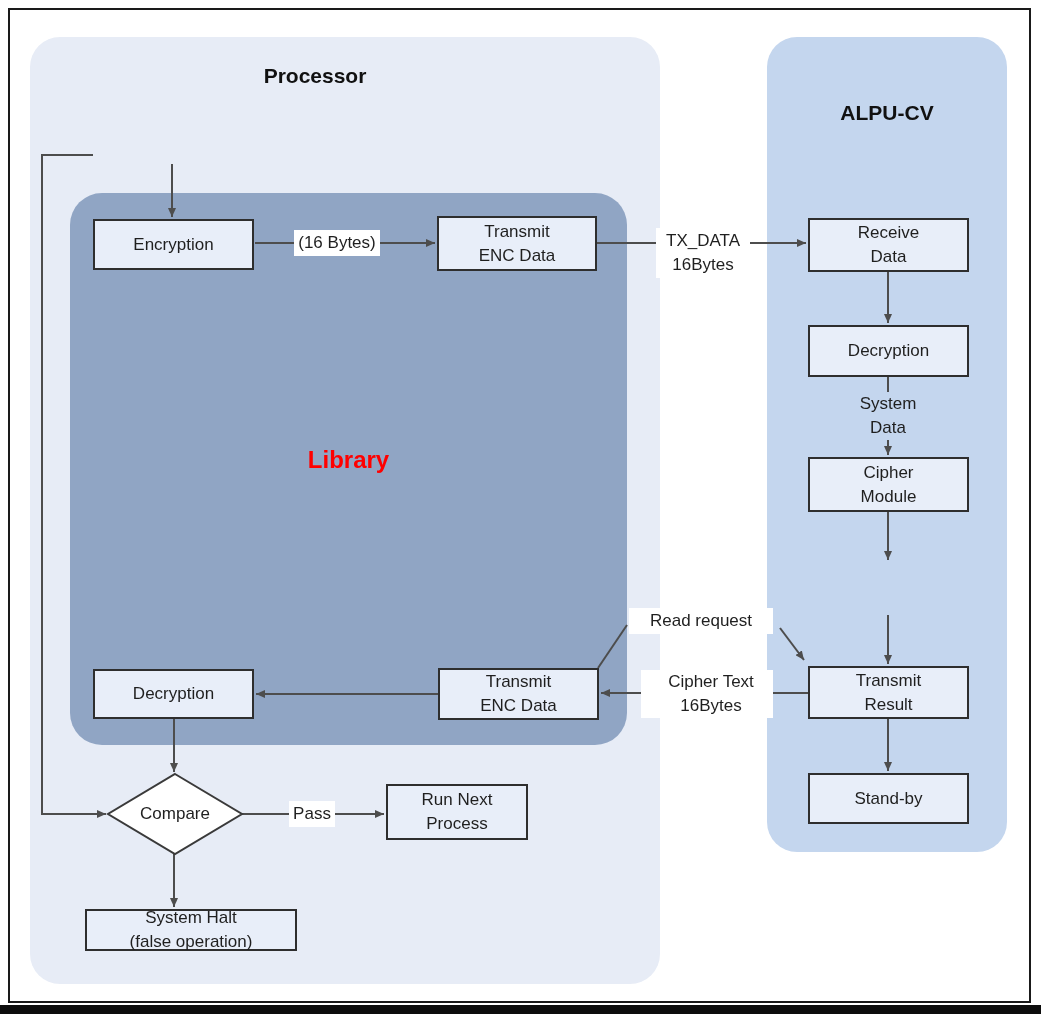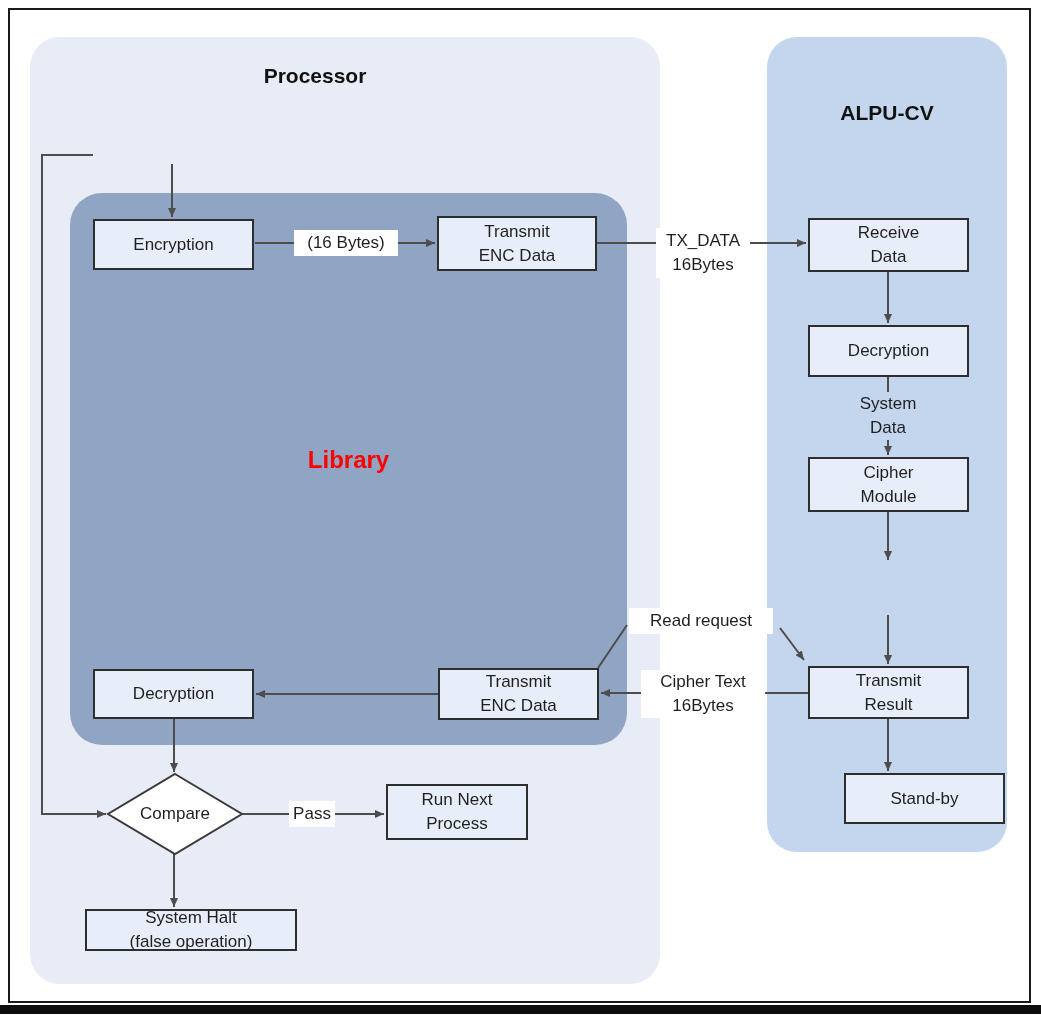--- a/index.html
+++ b/index.html
@@ -116,21 +116,21 @@
     <span>Cipher</span>
     <span>Module</span>
   </div>
 
 
   <div class="node" style="left:808px;top:666px;width:161px;height:53px;">
     <span>Transmit</span>
     <span>Result</span>
   </div>
 
-  <div class="node" style="left:808px;top:773px;width:161px;height:51px;margin-left:36px;">
+  <div class="node" style="left:808px;top:773px;width:161px;height:51px;">
     <span>Stand-by</span>
   </div>
 
   <div class="node" style="left:438px;top:668px;width:161px;height:52px;">
     <span>Transmit</span>
     <span>ENC Data</span>
   </div>
 
   <div class="node" style="left:93px;top:669px;width:161px;height:50px;">
     <span>Decryption</span>
@@ -143,39 +143,39 @@
   <div class="node" style="left:386px;top:784px;width:142px;height:56px;">
     <span>Run Next</span>
     <span>Process</span>
   </div>
 
   <div class="node" style="left:85px;top:909px;width:212px;height:42px;">
     <span>System Halt</span>
     <span>(false operation)</span>
   </div>
 
-  <div class="elabel white-bg" style="left:294px;top:230px;width:104px;height:26px;">
+  <div class="elabel white-bg" style="left:294px;top:230px;width:86px;height:26px;">
     <span>(16 Bytes)</span>
   </div>
 
   <div class="elabel white-bg" style="left:656px;top:217px;width:94px;height:50px;margin-top:11px;">
     <span>TX_DATA</span>
     <span>16Bytes</span>
   </div>
 
   <div class="elabel alpu-bg" style="left:853px;top:392px;width:70px;height:48px;">
     <span>System</span>
     <span>Data</span>
   </div>
 
   <div class="elabel white-bg" style="left:629px;top:608px;width:144px;height:26px;">
     <span>Read request</span>
   </div>
 
-  <div class="elabel white-bg" style="left:641px;top:670px;width:124px;height:48px;">
+  <div class="elabel white-bg" style="left:641px;top:670px;width:124px;height:48px;padding-left:8px;">
     <span>Cipher Text</span>
     <span>16Bytes</span>
   </div>
 
   <div class="elabel white-bg" style="left:289px;top:801px;width:46px;height:26px;">
     <span>Pass</span>
   </div>
 
   <div class="bottom-bar"></div>
 

